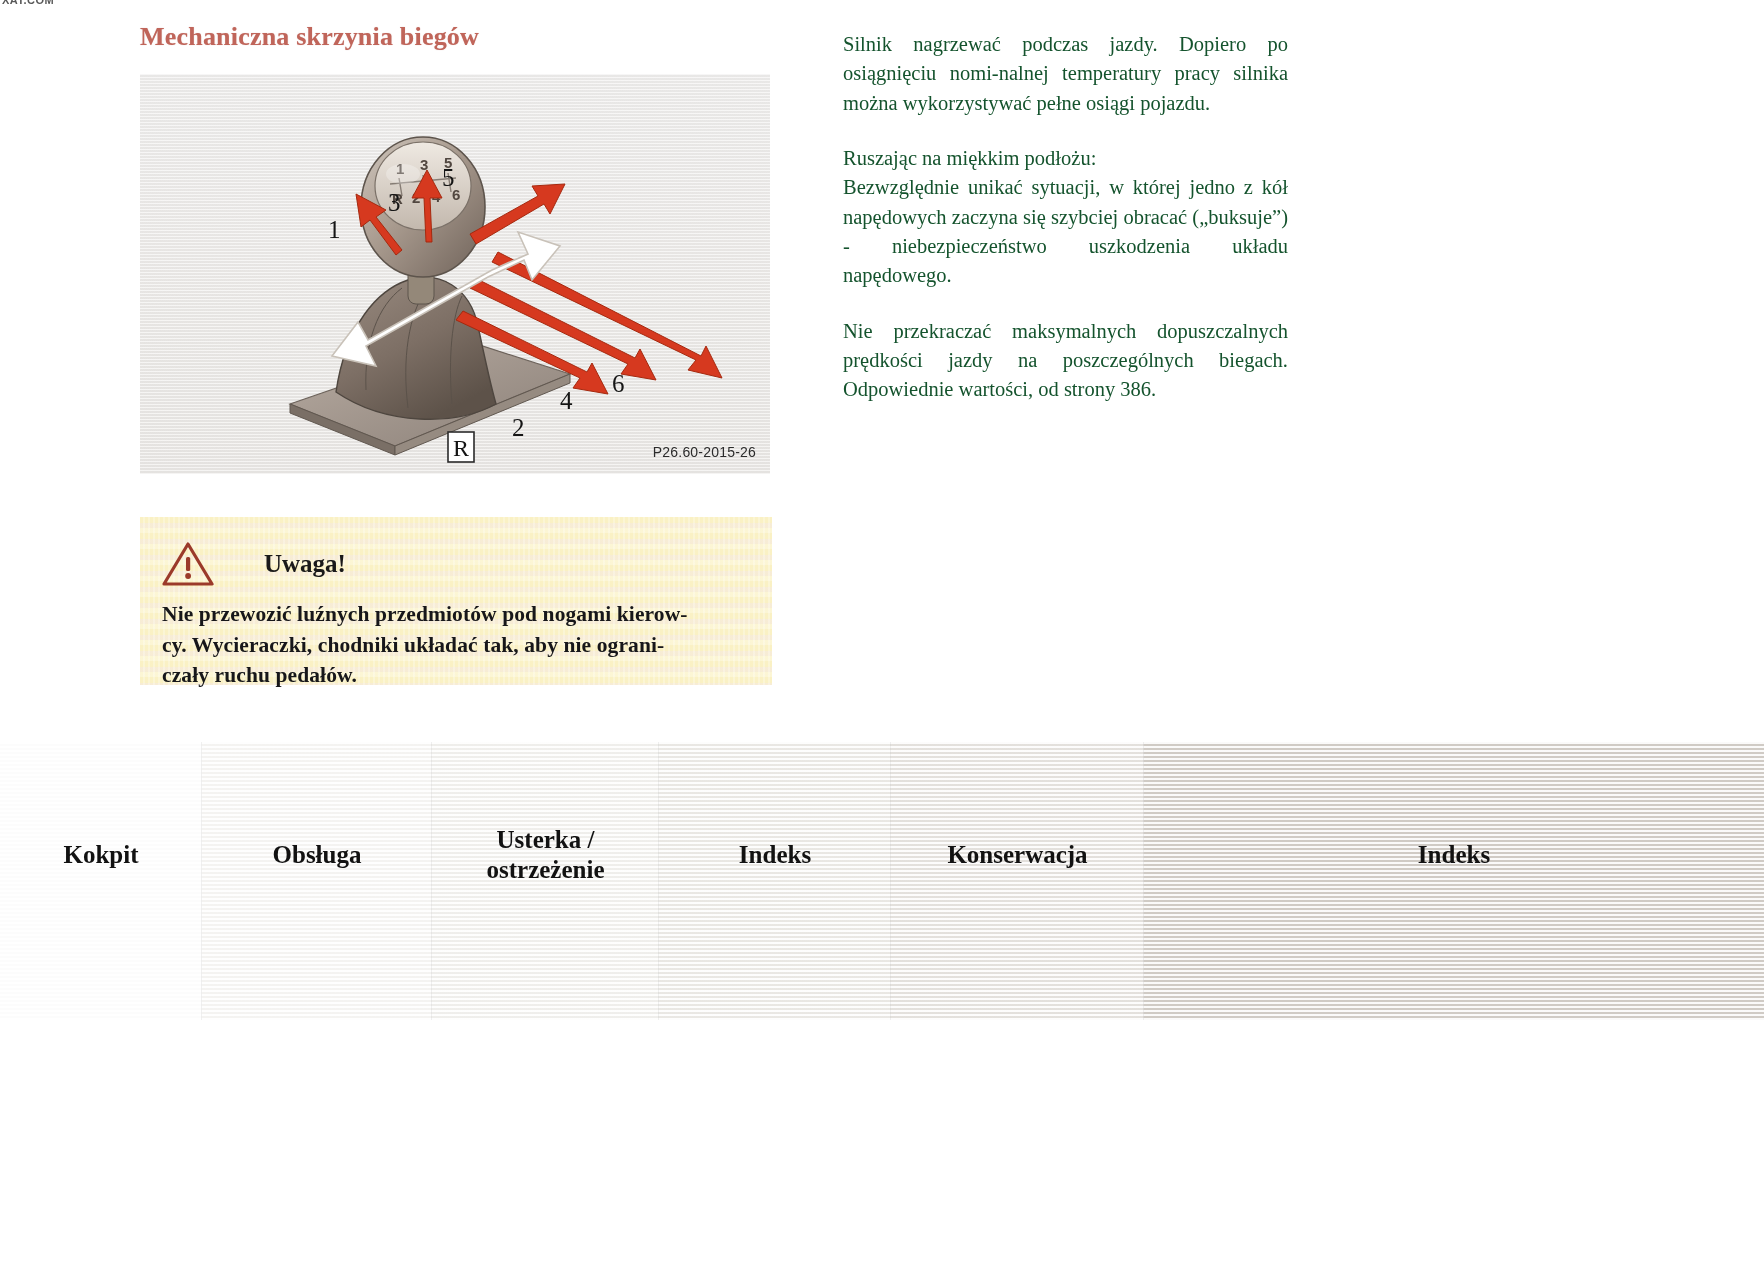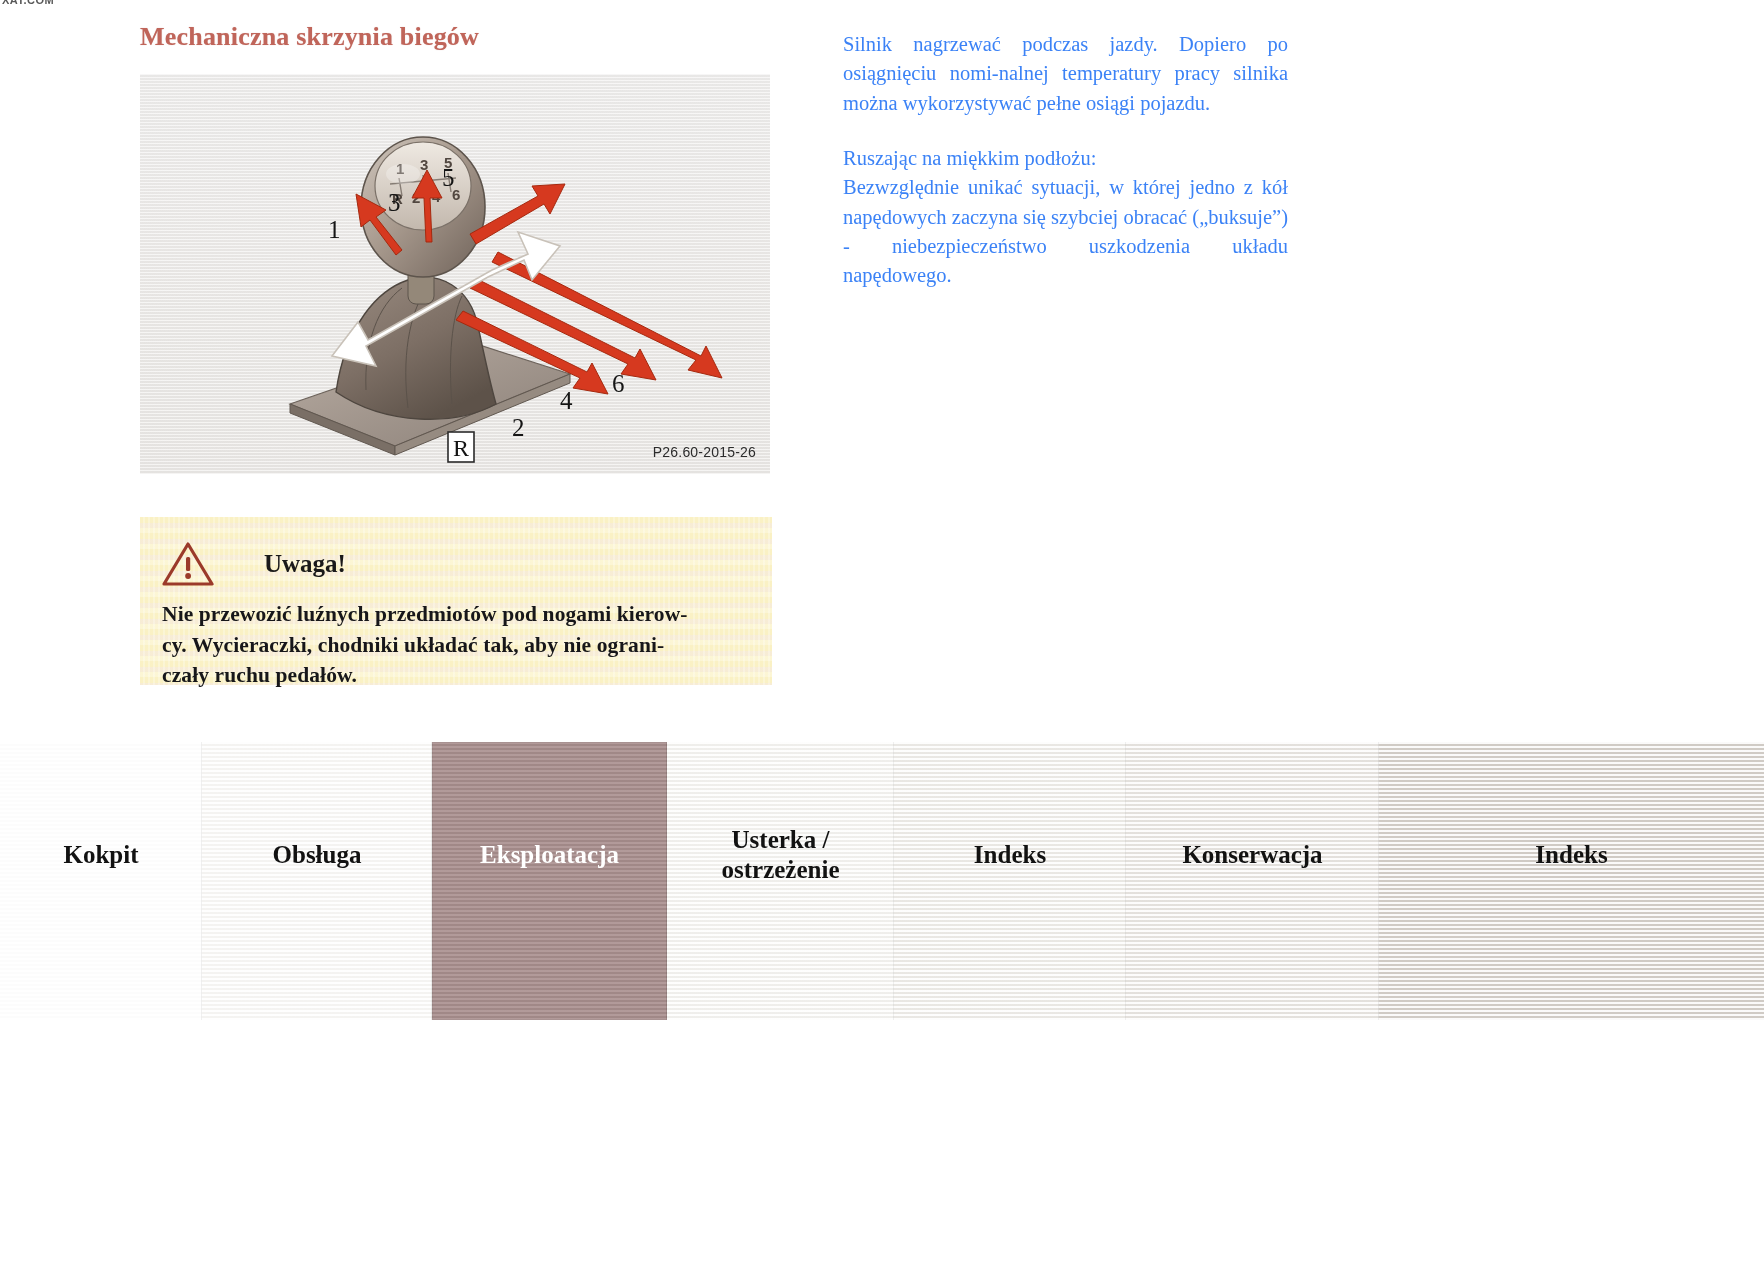--- a/index.html
+++ b/index.html
@@ -131,21 +131,21 @@
     letter-spacing: .1px;
   }
 
   
   .right-col {
     position: absolute;
     left: 843px; top: 30px;
     width: 445px;
     font-size: 20.5px;
     line-height: 1.43;
-    color: #3b82f6;
+    color: #14532d;
     text-align: justify;
   }
   .right-col p { margin: 0 0 26px 0; }
   .right-col p:last-child { margin-bottom: 0; }
 
   
   .footer-title {
     position: absolute;
     left: 62px; top: 931px;
     font-size: 21px;
@@ -346,43 +346,40 @@
   </div>
 
   <div class="right-col">
     <p>Silnik nagrzewać podczas jazdy. Dopiero po osiągnięciu nomi-nalnej temperatury pracy silnika można wykorzystywać pełne osiągi pojazdu.</p>
 
     <p>
       <span>Ruszając na miękkim podłożu:</span><br>
       <span>Bezwzględnie unikać sytuacji, w której jedno z kół napędowych zaczyna się szybciej obracać („buksuje”) - niebezpieczeństwo uszkodzenia układu napędowego.</span>
     </p>
 
+    <p>Nie przekraczać maksymalnych dopuszczalnych prędkości jazdy na poszczególnych biegach. Odpowiednie wartości, od strony 386.</p>
 
   </div>
 
   <div class="footer-title">Mechaniczna skrzynia biegów</div>
   <div class="page-number">223</div>
 
   <div class="tabbar">
     <div class="tabbar-top-line"></div>
 
     <div class="tab t-kokpit">
       <span>Kokpit</span>
       <i class="tab-sep"></i>
     </div>
 
     <div class="tab t-obsluga">
       <span>Obsługa</span>
       <i class="tab-sep"></i>
     </div>
 
-    <div class="tab t-eksp">
-      <span>Eksploatacja</span>
-      <i class="tab-sep"></i>
-    </div>
 
     <div class="tab t-usterka">
       <span>
         <span>Usterka /</span><br>
         <span>ostrzeżenie</span>
       </span>
       <i class="tab-sep"></i>
     </div>
 
     <div class="tab t-porady">

